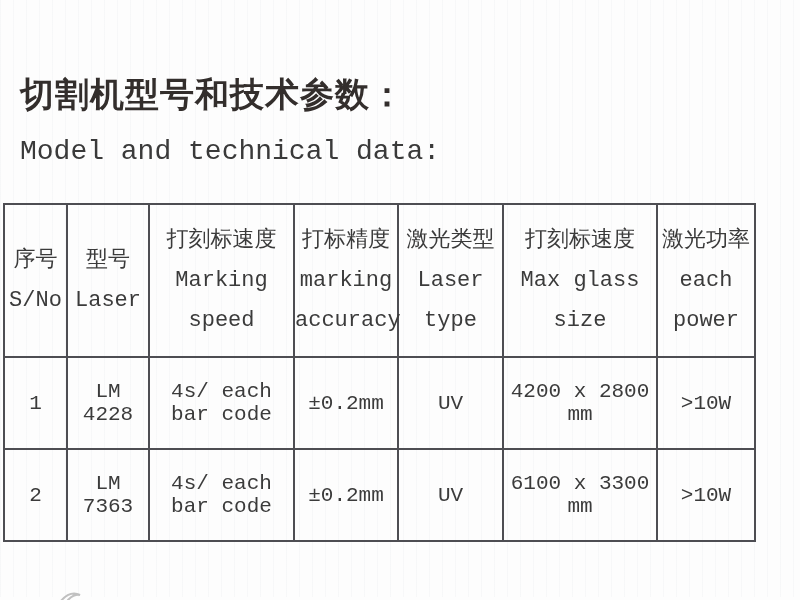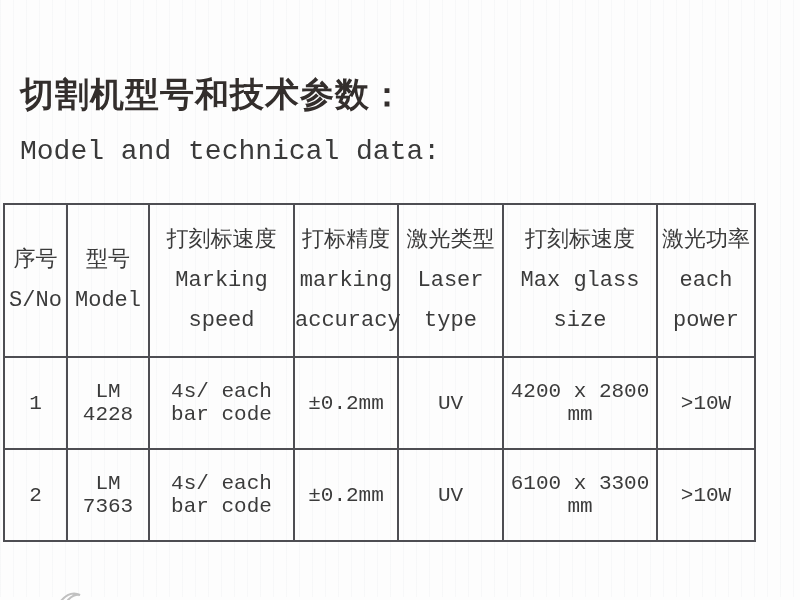--- a/index.html
+++ b/index.html
@@ -98,21 +98,21 @@
       <col style="width:98px">
     </colgroup>
     <thead>
       <tr>
         <th>
           <span class="hline">序号</span>
           <span class="hline">S/No</span>
         </th>
         <th>
           <span class="hline">型号</span>
-          <span class="hline">Model</span>
+          <span class="hline">Laser</span>
         </th>
         <th>
           <span class="hline">打刻标速度</span>
           <span class="hline">Marking speed</span>
         </th>
         <th>
           <span class="hline">打标精度</span>
           <span class="hline">marking</span>
           <span class="hline">accuracy</span>
         </th>

